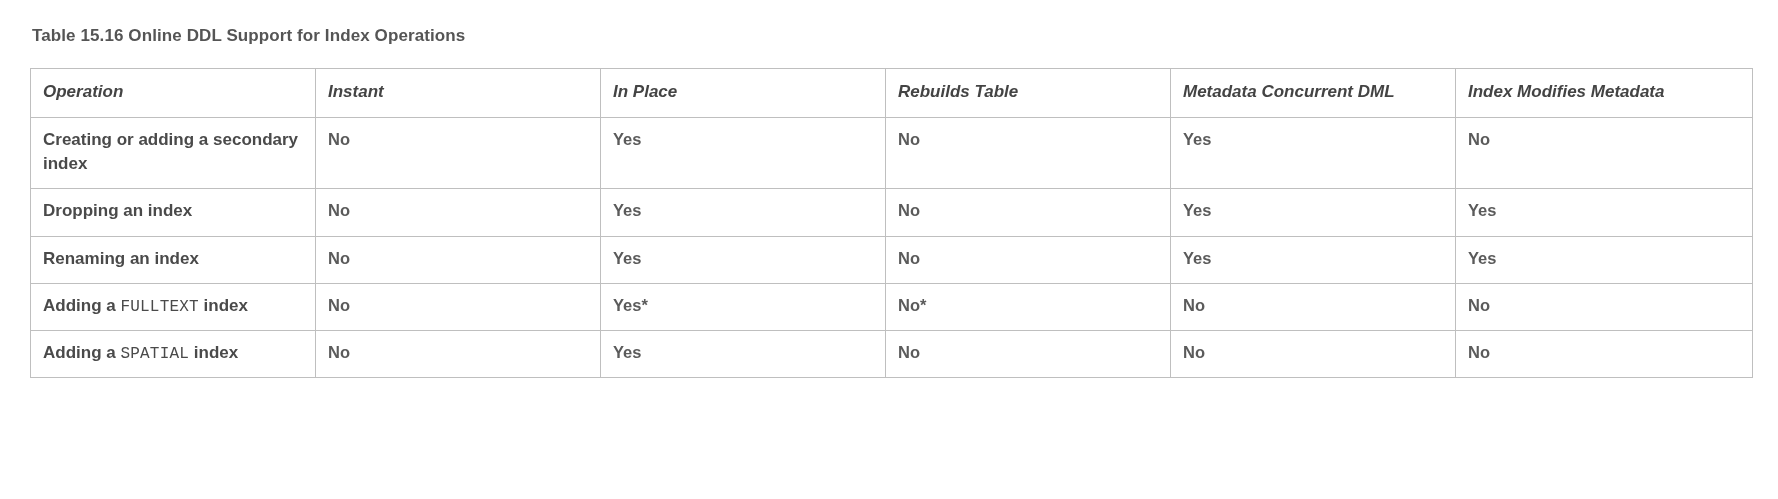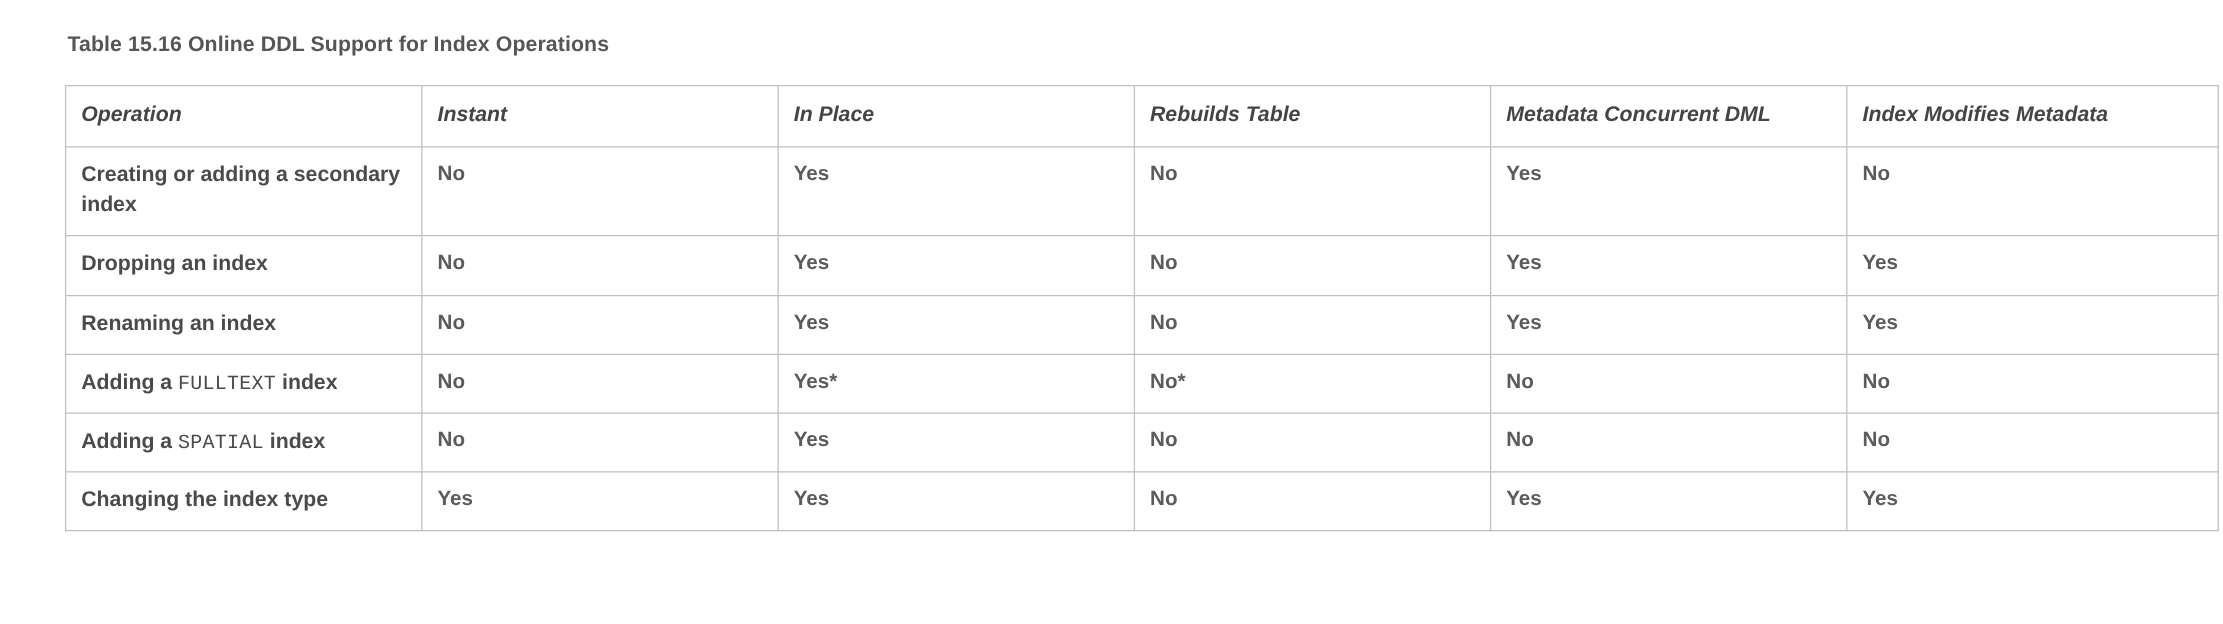--- a/index.html
+++ b/index.html
@@ -10,21 +10,20 @@
   body {
     width: 1778px;
     height: 499px;
     font-family: "Liberation Sans", sans-serif;
     color: #4a4a4a;
     overflow: hidden;
   }
   .page {
     padding: 26px 30px 0 30px;
     box-sizing: border-box;
-    margin-left: 22px;
   }
   .table-title {
     font-size: 17px;
     font-weight: bold;
     color: #555555;
     margin: 0 0 22px 2px;
     letter-spacing: 0.1px;
   }
   table.ddl-table {
     border-collapse: collapse;
@@ -132,24 +131,16 @@
         <td class="cell">No</td>
       </tr>
       <tr>
         <td class="rowhead"><span>Adding a </span><code class="mono">SPATIAL</code><span> index</span></td>
         <td class="cell">No</td>
         <td class="cell">Yes</td>
         <td class="cell">No</td>
         <td class="cell">No</td>
         <td class="cell">No</td>
       </tr>
-      <tr>
-        <td class="rowhead"><span>Changing the index type</span><code class="mono"></code><span></span></td>
-        <td class="cell">Yes</td>
-        <td class="cell">Yes</td>
-        <td class="cell">No</td>
-        <td class="cell">Yes</td>
-        <td class="cell">Yes</td>
-      </tr>
     </tbody>
   </table>
 
 </div>
 
 </body></html>

